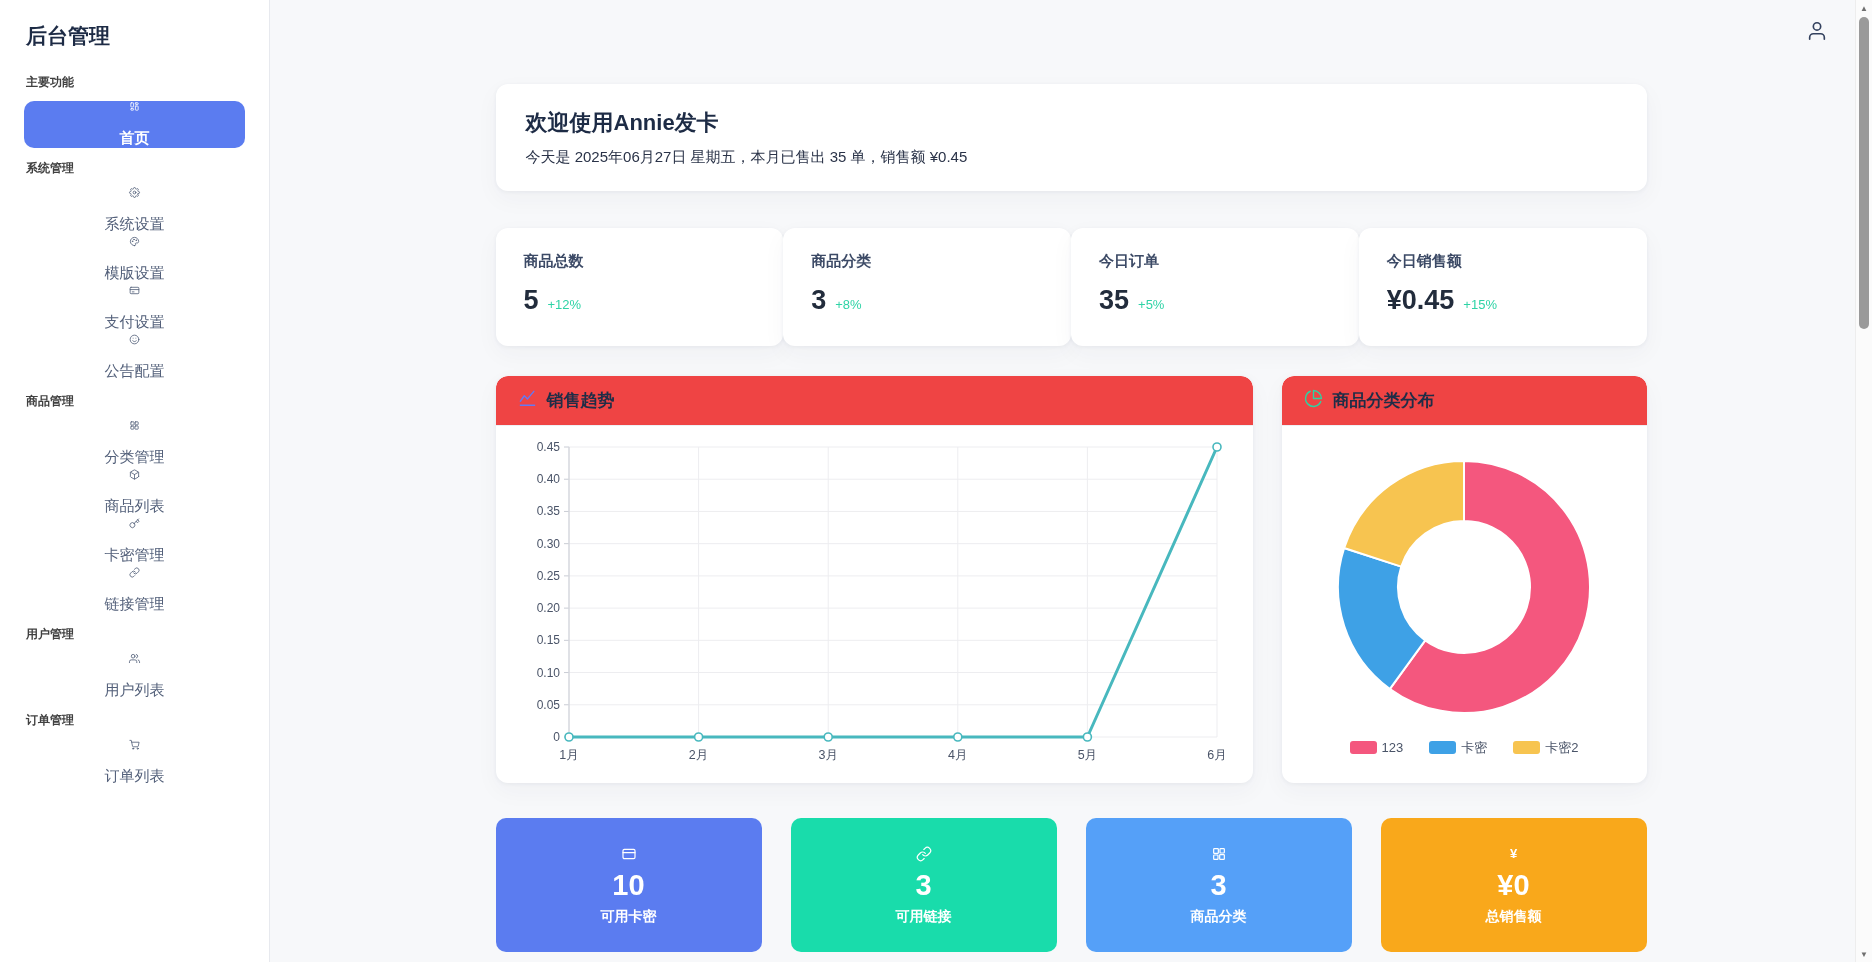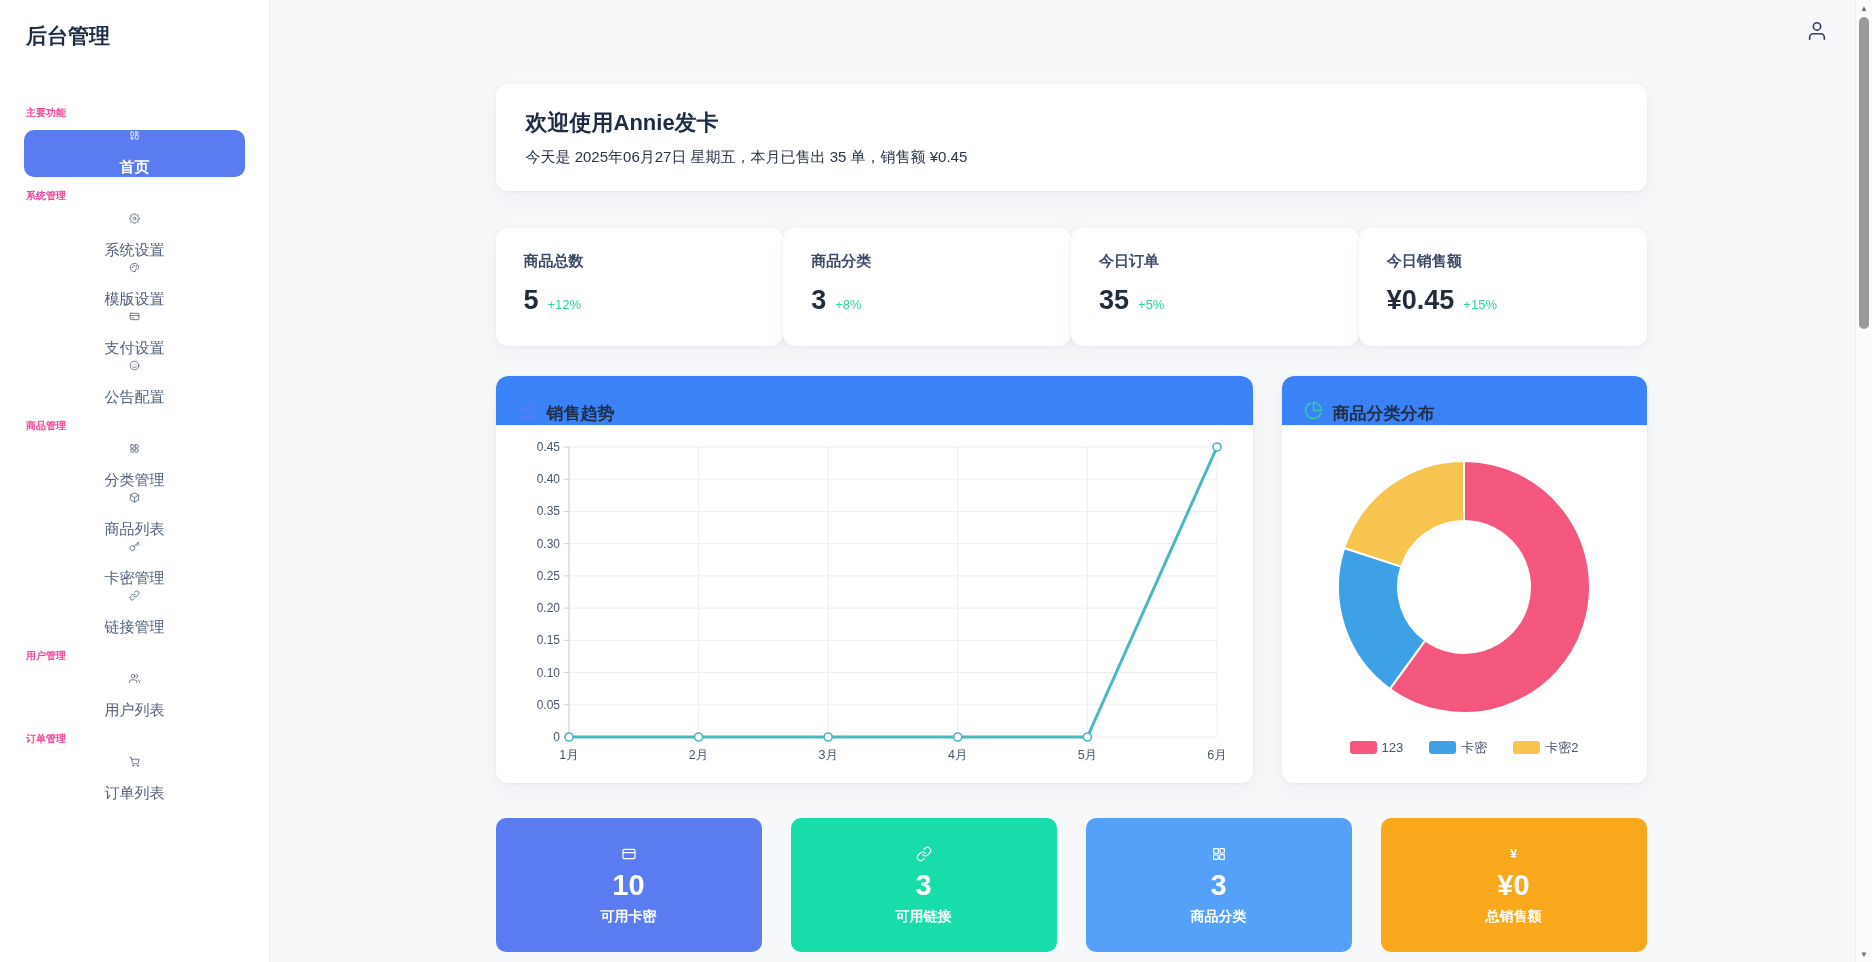--- a/index.html
+++ b/index.html
@@ -6,22 +6,22 @@
   html,body { width:1872px; height:962px; overflow:hidden; }
   body {
     font-family:"Liberation Sans","DejaVu Sans",sans-serif;
     background:#f7f8fa; color:#22304a; display:flex;
   }
   
   .sidebar {
     width:270px; height:100%; background:#ffffff; border-right:1px solid #e7e9ee;
     padding:22px 0 0 0; flex:0 0 auto; z-index:2;
   }
-  .sidebar-title { font-size:21px; font-weight:bold; color:#1d2b45; padding:0 26px; margin-bottom:56px; }
-  .nav-section-label { font-size:10px; font-weight:bold; color:#ec4899; padding:0 26px; margin:12px 0 10px; }
+  .sidebar-title { font-size:21px; font-weight:bold; color:#1d2b45; padding:0 26px; margin-bottom:24px; }
+  .nav-section-label { font-size:12px; font-weight:bold; color:#404040; padding:0 26px; margin:12px 0 10px; }
   .nav-item {
     display:flex; align-items:center; gap:17px; height:47px; padding:0 18px;
     margin:2px 24px 2px 24px; border-radius:10px; color:#53607a; font-size:15px; cursor:pointer;flex-direction:column;
   }
   .nav-item svg { width:21px; height:21px; stroke:#53607a; }
   .nav-item.active { color:#ffffff; font-weight:bold; }
   .nav-item.active svg { stroke:#ffffff; }
   
   .main { flex:1; position:relative; height:100%; overflow:hidden; }
   .topbar-user { position:absolute; top:20px; right:40px; width:26px; height:26px; cursor:pointer; }
@@ -41,22 +41,22 @@
   .stat-label { font-size:15px; font-weight:bold; color:#3c4a66; }
   .stat-valrow { display:flex; align-items:baseline; gap:9px; margin-top:14px; }
   .stat-value { font-size:27px; font-weight:bold; color:#222c3c; }
   .stat-delta { font-size:13px; color:#2fd3a6; }
   
   .charts-row { display:flex; gap:29px; margin-top:30px; }
   .chart-card { height:407px; overflow:hidden; display:flex; flex-direction:column; }
   .chart-card.left { width:757px; }
   .chart-card.right { flex:1; }
   .chart-head {
-    height:50px; background:#3b82f6; border-bottom:1px solid #eef0f4; border-radius:12px 12px 0 0;
-    display:flex; align-items:flex-end; gap:10px; padding:0 22px;
+    height:50px; background:#ef4444; border-bottom:1px solid #eef0f4; border-radius:12px 12px 0 0;
+    display:flex; align-items:center; gap:10px; padding:0 22px;
     font-size:17px; font-weight:bold; color:#1f2d47;
   }
   .chart-head svg { width:19px; height:19px; }
   .chart-head.sales svg { stroke:#6479f3; }
   .chart-head.pie svg { stroke:#2dd3a2; }
   .chart-body { flex:1; display:flex; flex-direction:column; align-items:center; justify-content:center; }
   .legend { display:flex; gap:26px; align-items:center; margin:4px 0 14px; }
   .legend-item { display:flex; align-items:center; gap:5px; font-size:13px; color:#4a5468; cursor:pointer; }
   .legend-swatch { width:27px; height:13px; border-radius:3px; }
   

